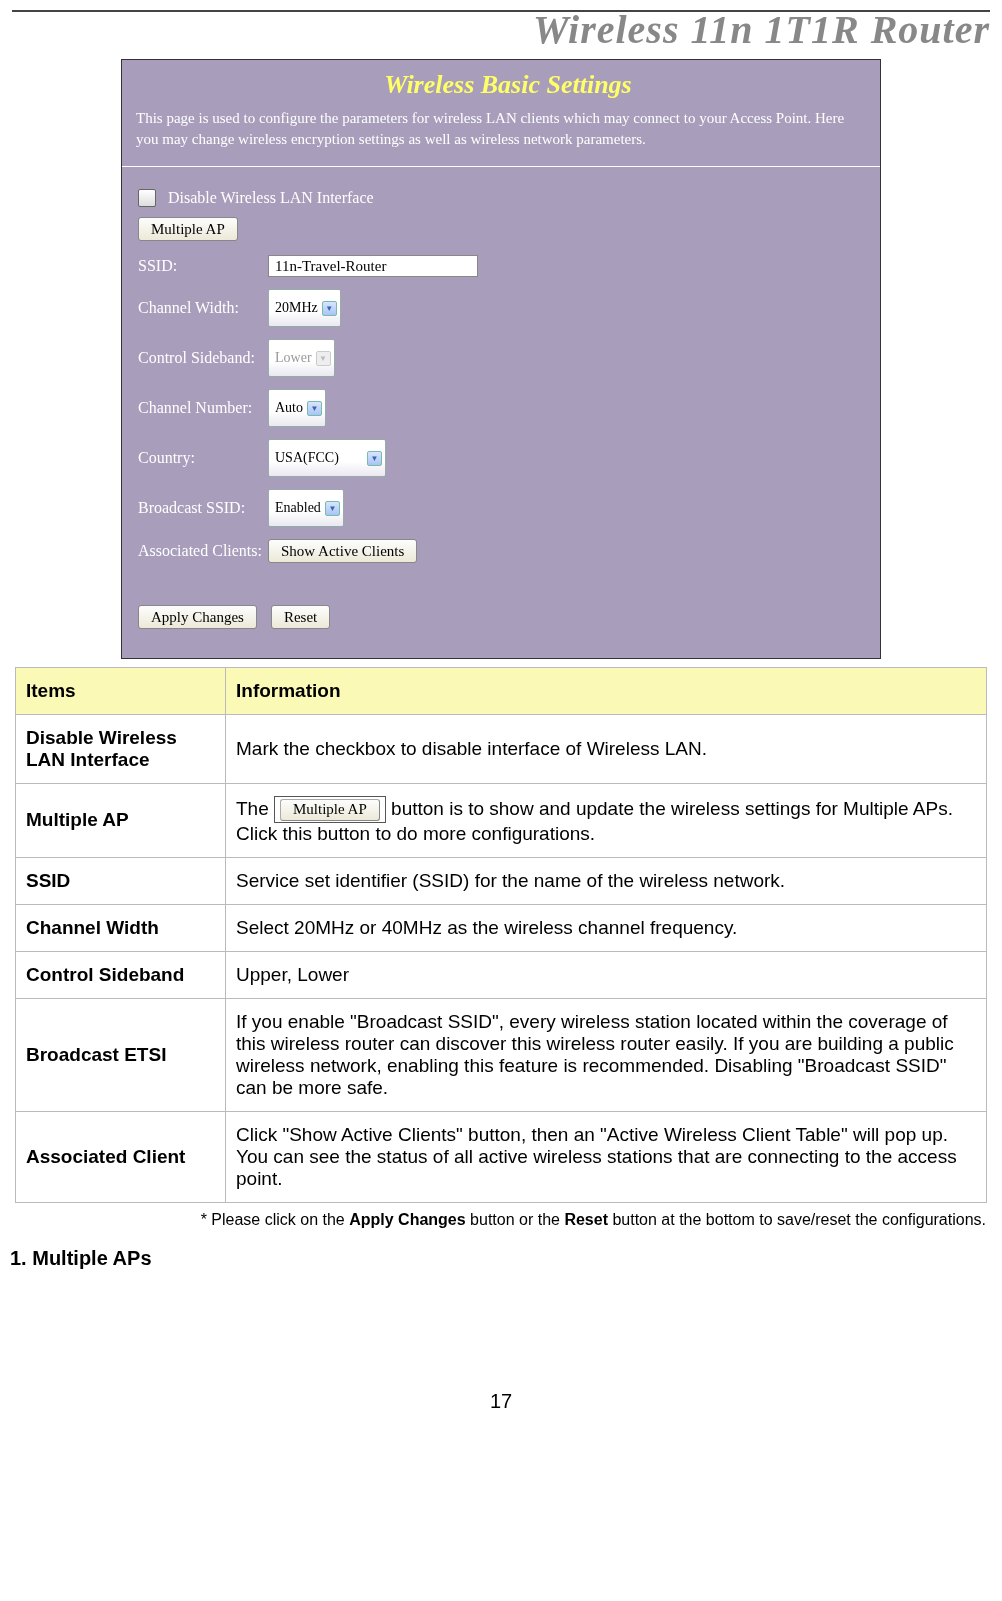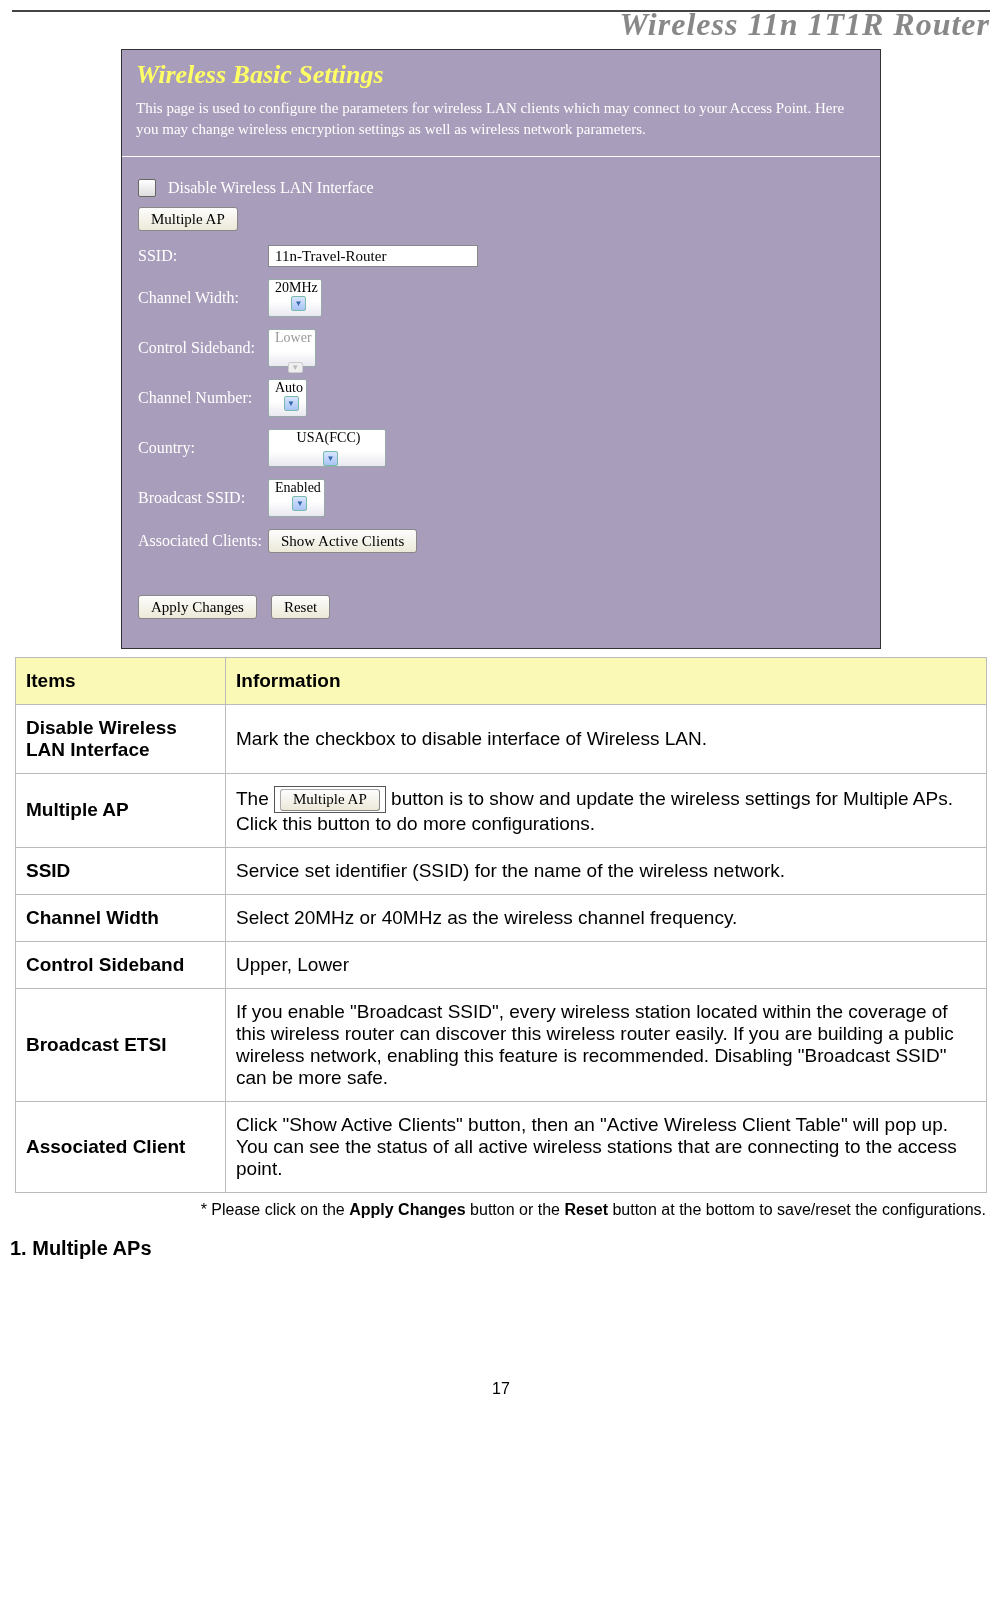--- a/index.html
+++ b/index.html
@@ -10,21 +10,21 @@
       margin: 0 auto;
       position: relative;
     }
     .header-line {
       border-top: 2px solid #444;
       margin: 10px 12px 0 12px;
     }
     .header-title {
       text-align: right;
       color: #888;
-      font-size: 32px;
+      font-size: 40px;
       font-weight: bold;
       font-style: italic;
       padding: 0 12px 0 0;
       font-family: "Times New Roman", serif;
       margin-top: -6px;
       letter-spacing: 1px;
     }
     .screenshot {
       width: 760px;
       height: 600px;
@@ -33,20 +33,21 @@
       background: #a89dba;
       font-family: "Times New Roman", serif;
       position: relative;
     }
     .panel-title {
       color: #ffff66;
       font-style: italic;
       font-weight: bold;
       font-size: 26px;
       padding: 10px 0 0 14px;
+      text-align: center;
     }
     .panel-desc {
       color: #fff;
       font-size: 15px;
       padding: 8px 14px 16px 14px;
       border-bottom: 1px solid #fff;
       line-height: 1.4;
     }
     .form-area {
       padding: 22px 16px 16px 16px;
@@ -88,23 +89,22 @@
       background: linear-gradient(#fff 60%, #e8e8f0);
       color: #000;
       font-family: "Times New Roman", serif;
       font-size: 14px;
       border: 1px solid #9aa;
       height: 38px;
       display:inline-flex;
       align-items:center;
       padding: 0 3px 0 6px;
       border-radius:2px;
-      flex-direction:column;
-    }
-    .select-ctrl.disabled { color:#999;gap:16px; }
+    }
+    .select-ctrl.disabled { color:#999; }
     .arrow {
       background: linear-gradient(#d8e5ff,#a9c4f5);
       border: 1px solid #7ba;
       width: 15px; height: 15px;
       margin-left: 4px;
       display:inline-flex;
       align-items:center;
       justify-content:center;
       font-size:8px;
       color:#36a;
@@ -167,21 +167,21 @@
       text-align: right;
       padding: 8px 16px 0 0;
     }
     .section-head {
       font-size: 20px;
       font-weight: bold;
       padding: 18px 0 0 10px;
     }
     .page-num {
       text-align: center;
-      font-size: 16px;
+      font-size: 20px;
       margin-top: 120px;
       padding-bottom: 20px;
     }
   </style>
 </head>
 <body>
 
 <div class="header-line"></div>
 <div class="header-title">Wireless 11n 1T1R Router</div>
 

